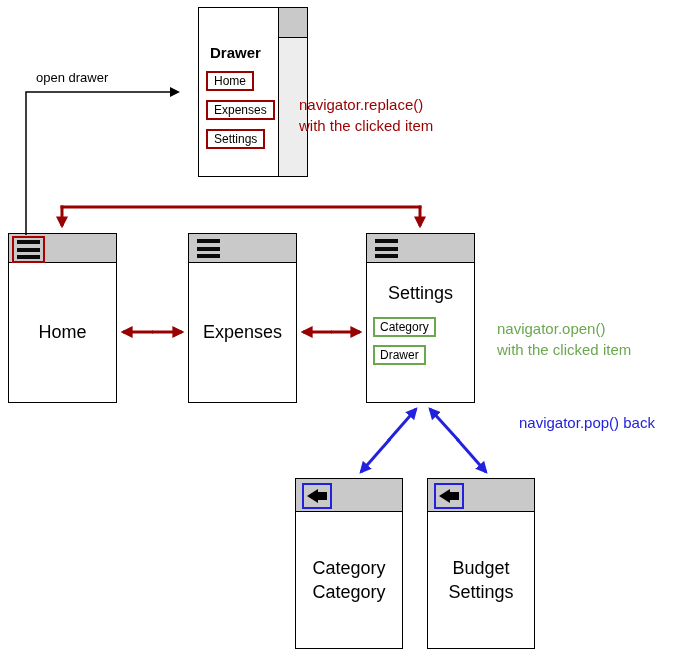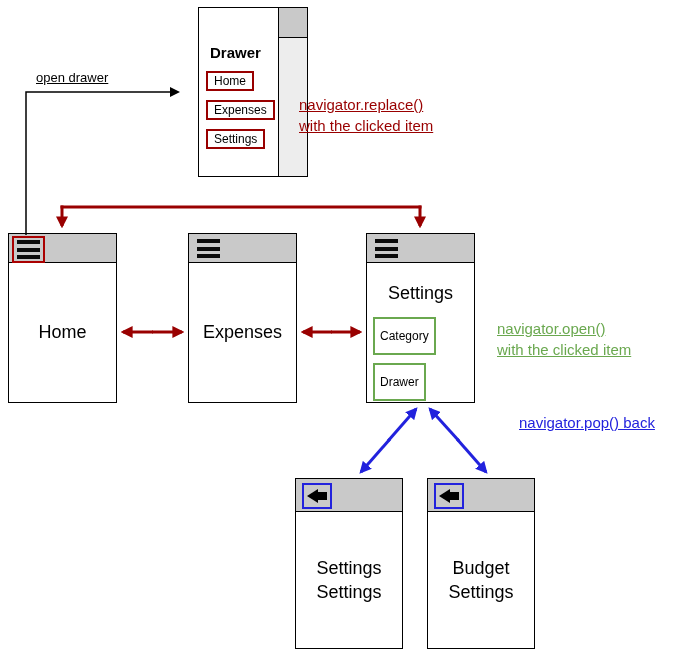--- a/index.html
+++ b/index.html
@@ -30,21 +30,21 @@
     font-size: 15px; font-weight: bold; color: #000;
   }
   .drawer-items { position: absolute; left: 7px; top: 63px; }
   .drawer-btn {
     display: table; margin-bottom: 9px;
     border: 2px solid #990000; background: #fff;
     padding: 1px 6px; font-size: 12px; color: #000;
     font-family: "Liberation Sans", sans-serif;
   }
   
-  .ann { position: absolute; font-size: 15px; line-height: 21px; white-space: nowrap; text-decoration: underline; }
+  .ann { position: absolute; font-size: 15px; line-height: 21px; white-space: nowrap; }
   .ann-open { left: 36px; top: 67px; font-size: 13px; color: #000; }
   .ann-replace { left: 299px; top: 94px; color: #990000; }
   .ann-push { left: 497px; top: 318px; color: #6aa84f; }
   .ann-pop { left: 519px; top: 412px; color: #2222dd; }
   .ann-pop .link { font-style: italic; text-decoration: underline; }
   
   .screen {
     position: absolute; background: #fff; border: 1.5px solid #000;
     display: flex; flex-direction: column;
   }
@@ -69,21 +69,21 @@
   .ham-box {
     position: absolute; left: 3px; top: 2px;
     border: 2px solid #aa0000; padding: 2px 3px; background: transparent;
   }
   
   .settings-body { padding-top: 18px; }
   .settings-body .screen-title { margin-bottom: 12px; }
   .green-btn {
     display: table; margin: 0 0 8px 6px;
     border: 2px solid #6aa84f; background: #fff;
-    padding: 10px 5px; font-size: 12px; color: #000;
+    padding: 1px 5px; font-size: 12px; color: #000;
   }
   
   .back-box {
     position: absolute; left: 6px; top: 4px;
     width: 30px; height: 26px;
     border: 2.5px solid #2222dd;
     display: flex; align-items: center; justify-content: center;
   }
   .back-arrow { display: flex; align-items: center; }
   .back-arrow .tri {
@@ -178,21 +178,21 @@
   <div class="screen screen-bot" style="left:295px;">
     <div class="screen-header">
       <div class="back-box">
         <div class="back-arrow">
           <div class="tri"></div>
             <div class="stem"></div>
         </div>
       </div>
     </div>
     <div class="screen-body center-body">
-      <div class="screen-title" style="width:90px;">Settings Settings</div>
+      <div class="screen-title" style="width:90px;">Category Category</div>
     </div>
   </div>
 
   <div class="screen screen-bot" style="left:427px;">
     <div class="screen-header">
       <div class="back-box">
         <div class="back-arrow">
           <div class="tri"></div>
             <div class="stem"></div>
         </div>

